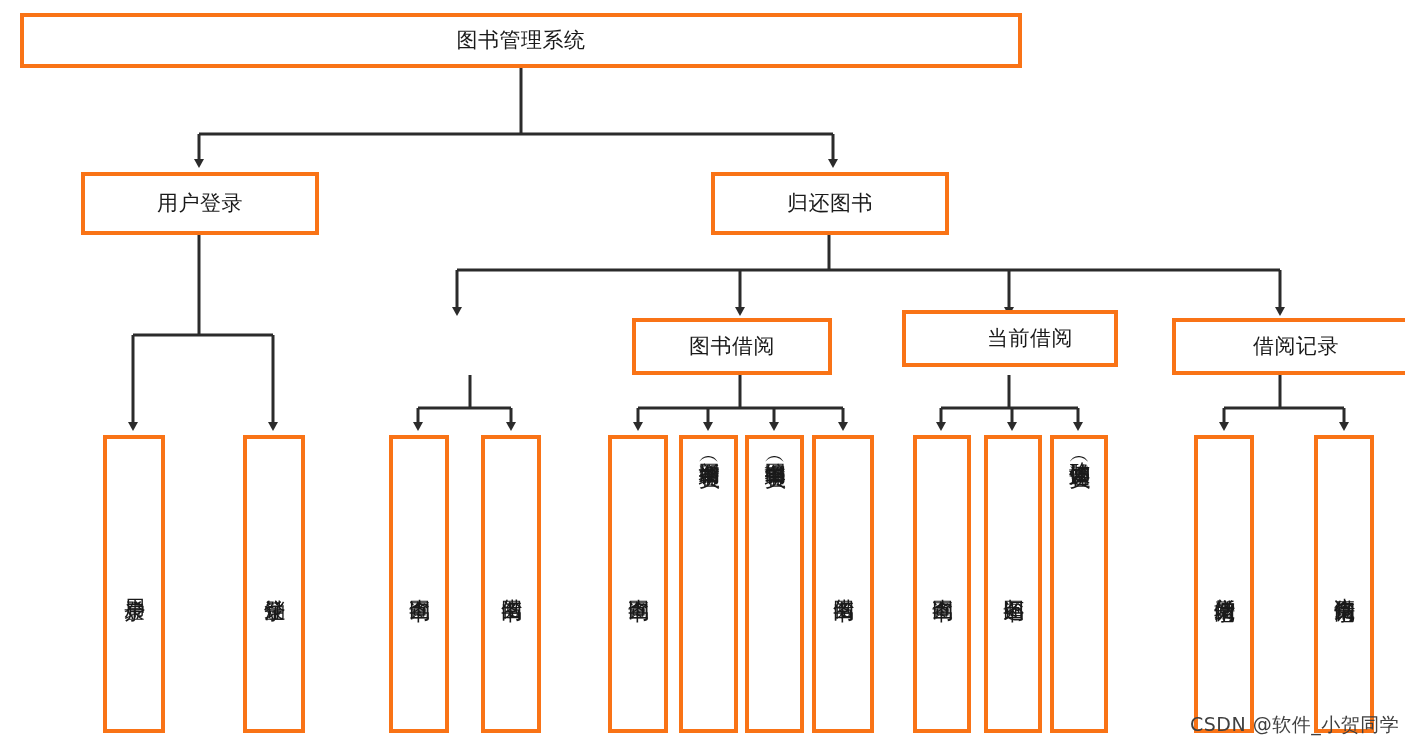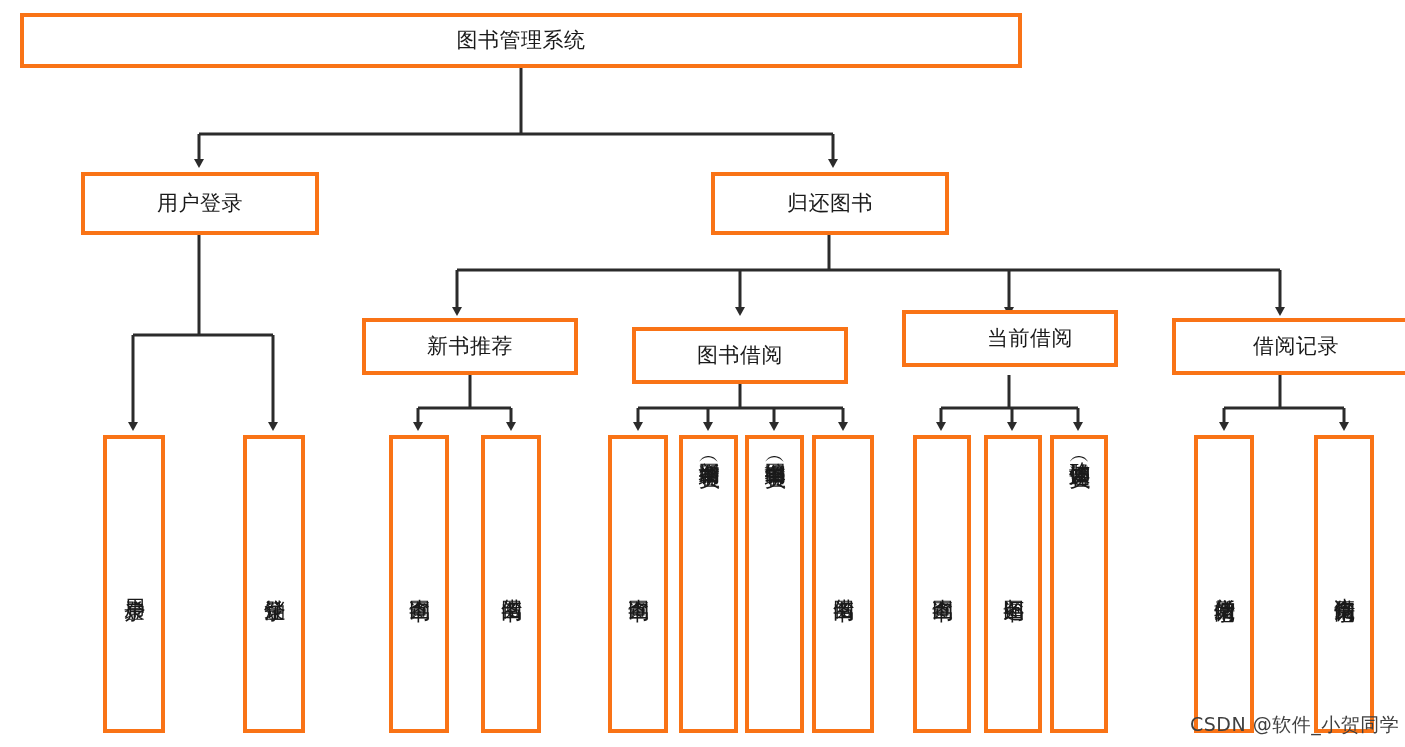--- a/index.html
+++ b/index.html
@@ -128,24 +128,21 @@
     <span>图书管理系统</span>
   </div>
 
   <div class="node h" style="left:81px; top:172px; width:238px; height:63px;">
     <span>用户登录</span>
   </div>
   <div class="node h" style="left:711px; top:172px; width:238px; height:63px;">
     <span>归还图书</span>
   </div>
 
-  <div class="node h" style="left:362px; top:318px; width:216px; height:57px;">
-    <span>新书推荐</span>
-  </div>
-  <div class="node h" style="left:632px; top:327px; width:216px; height:57px;">
+  <div class="node h" style="left:632px; top:318px; width:200px; height:57px;">
     <span>图书借阅</span>
   </div>
   <div class="node h" style="left:902px; top:310px; width:216px; height:57px;padding-left:40px;">
     <span>当前借阅</span>
   </div>
   <div class="node h" style="left:1172px; top:318px; width:248px; height:57px;">
     <span>借阅记录</span>
   </div>
 
   <div class="node v mid" style="left:103px; top:435px; width:62px; height:298px;">

